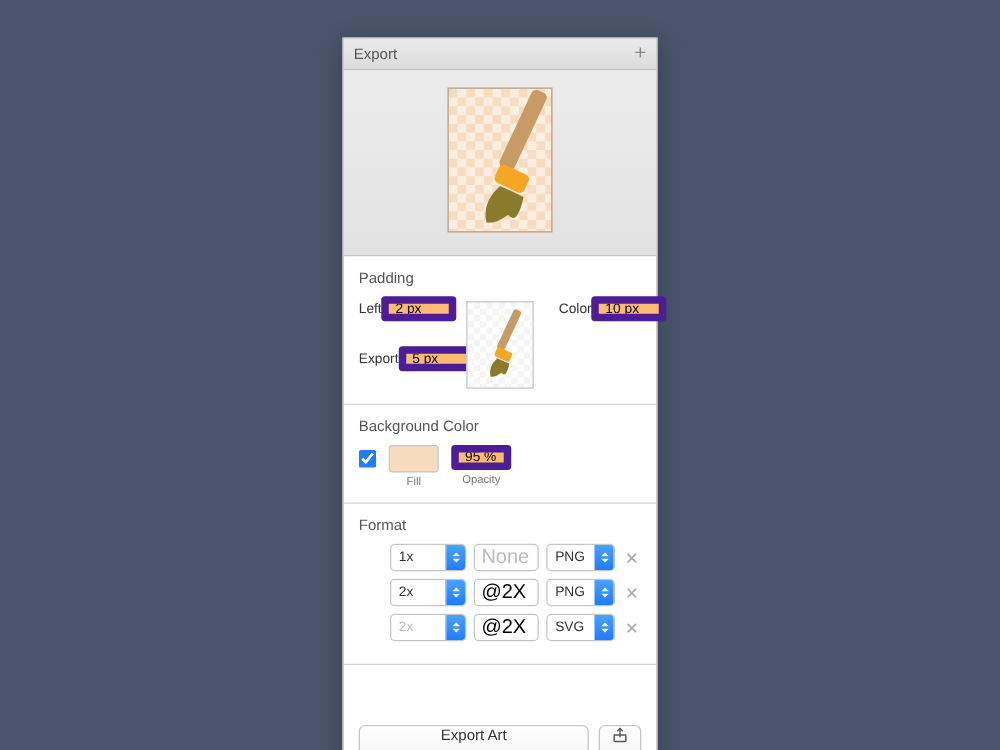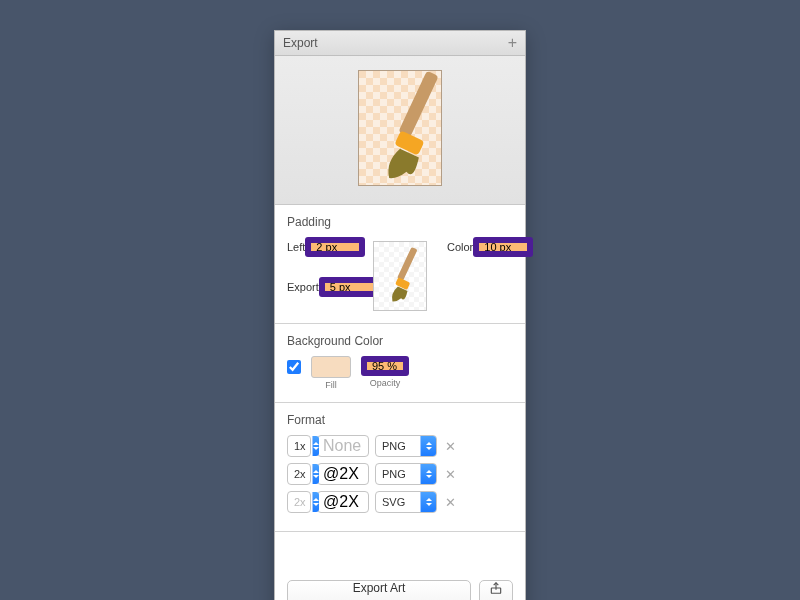--- a/index.html
+++ b/index.html
@@ -137,21 +137,21 @@
     border-bottom:3px solid #fff;
     margin-bottom:2px;
   }
   .sel .stepper::after {
     content:"";
     border-left:3px solid transparent;
     border-right:3px solid transparent;
     border-top:3px solid #fff;
   }
   .sel.disabled .val { color:#bbb; }
-  .w-scale { width: 24px; }
+  .w-scale { width: 69px; margin-left: 25px; }
   .w-type { width: 62px; }
   .suffix-input {
     width: 52px; height: 22px;
     border: 1px solid #c5c5c5;
     border-radius: 4px;
     padding: 0 5px;
     font-size: 16px;
   }
   .suffix-input::placeholder{ color:#bbb; }
   .del {

